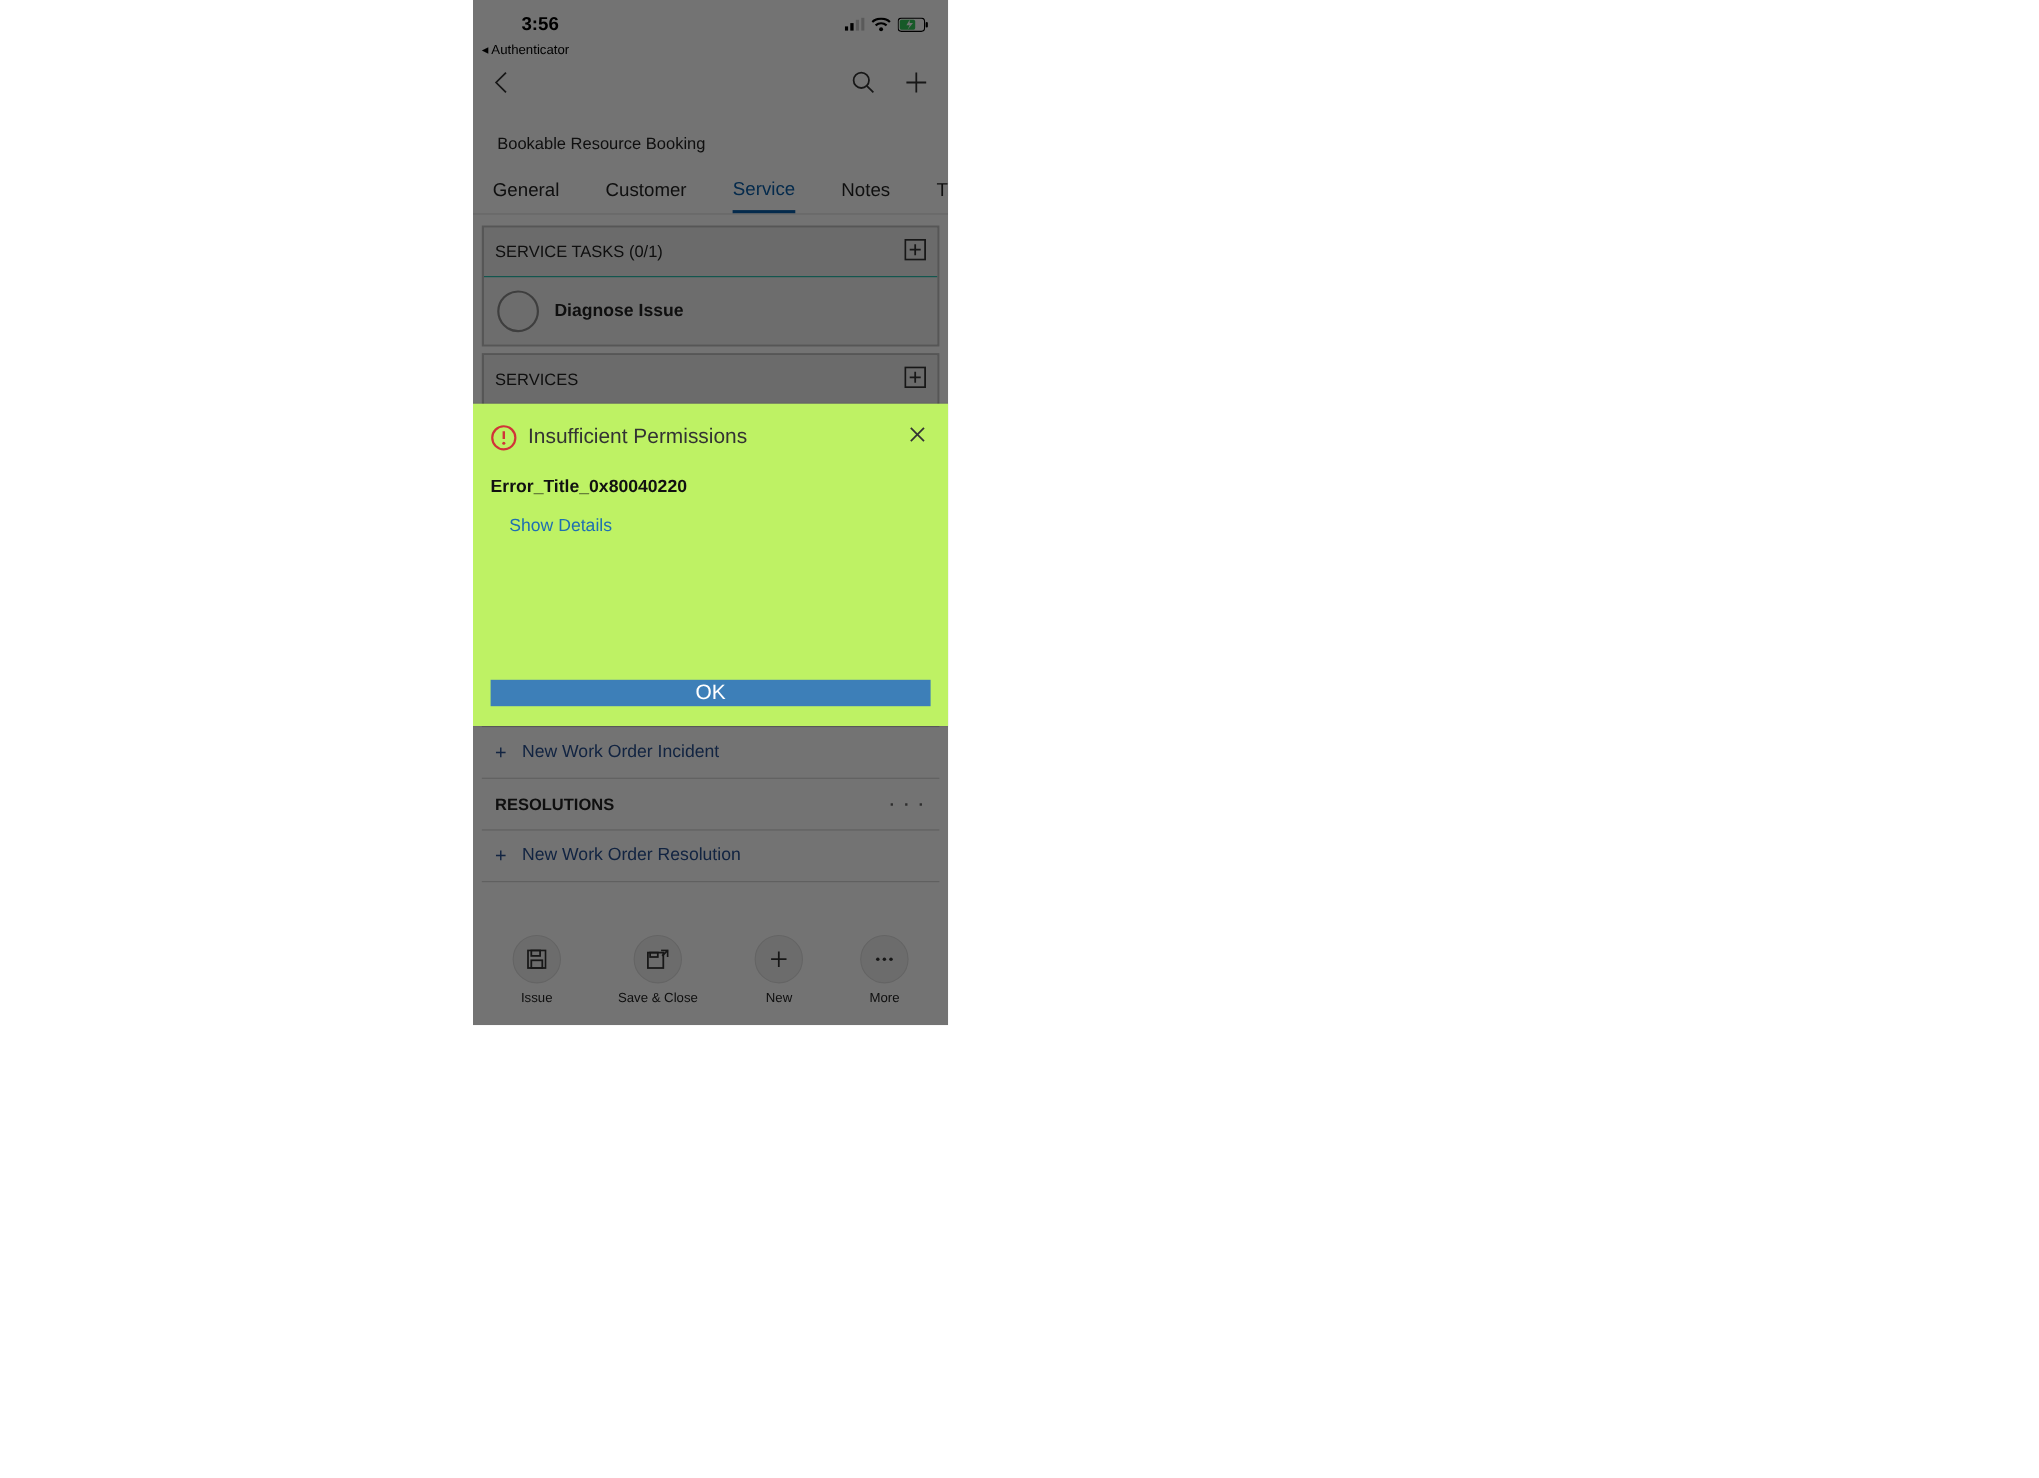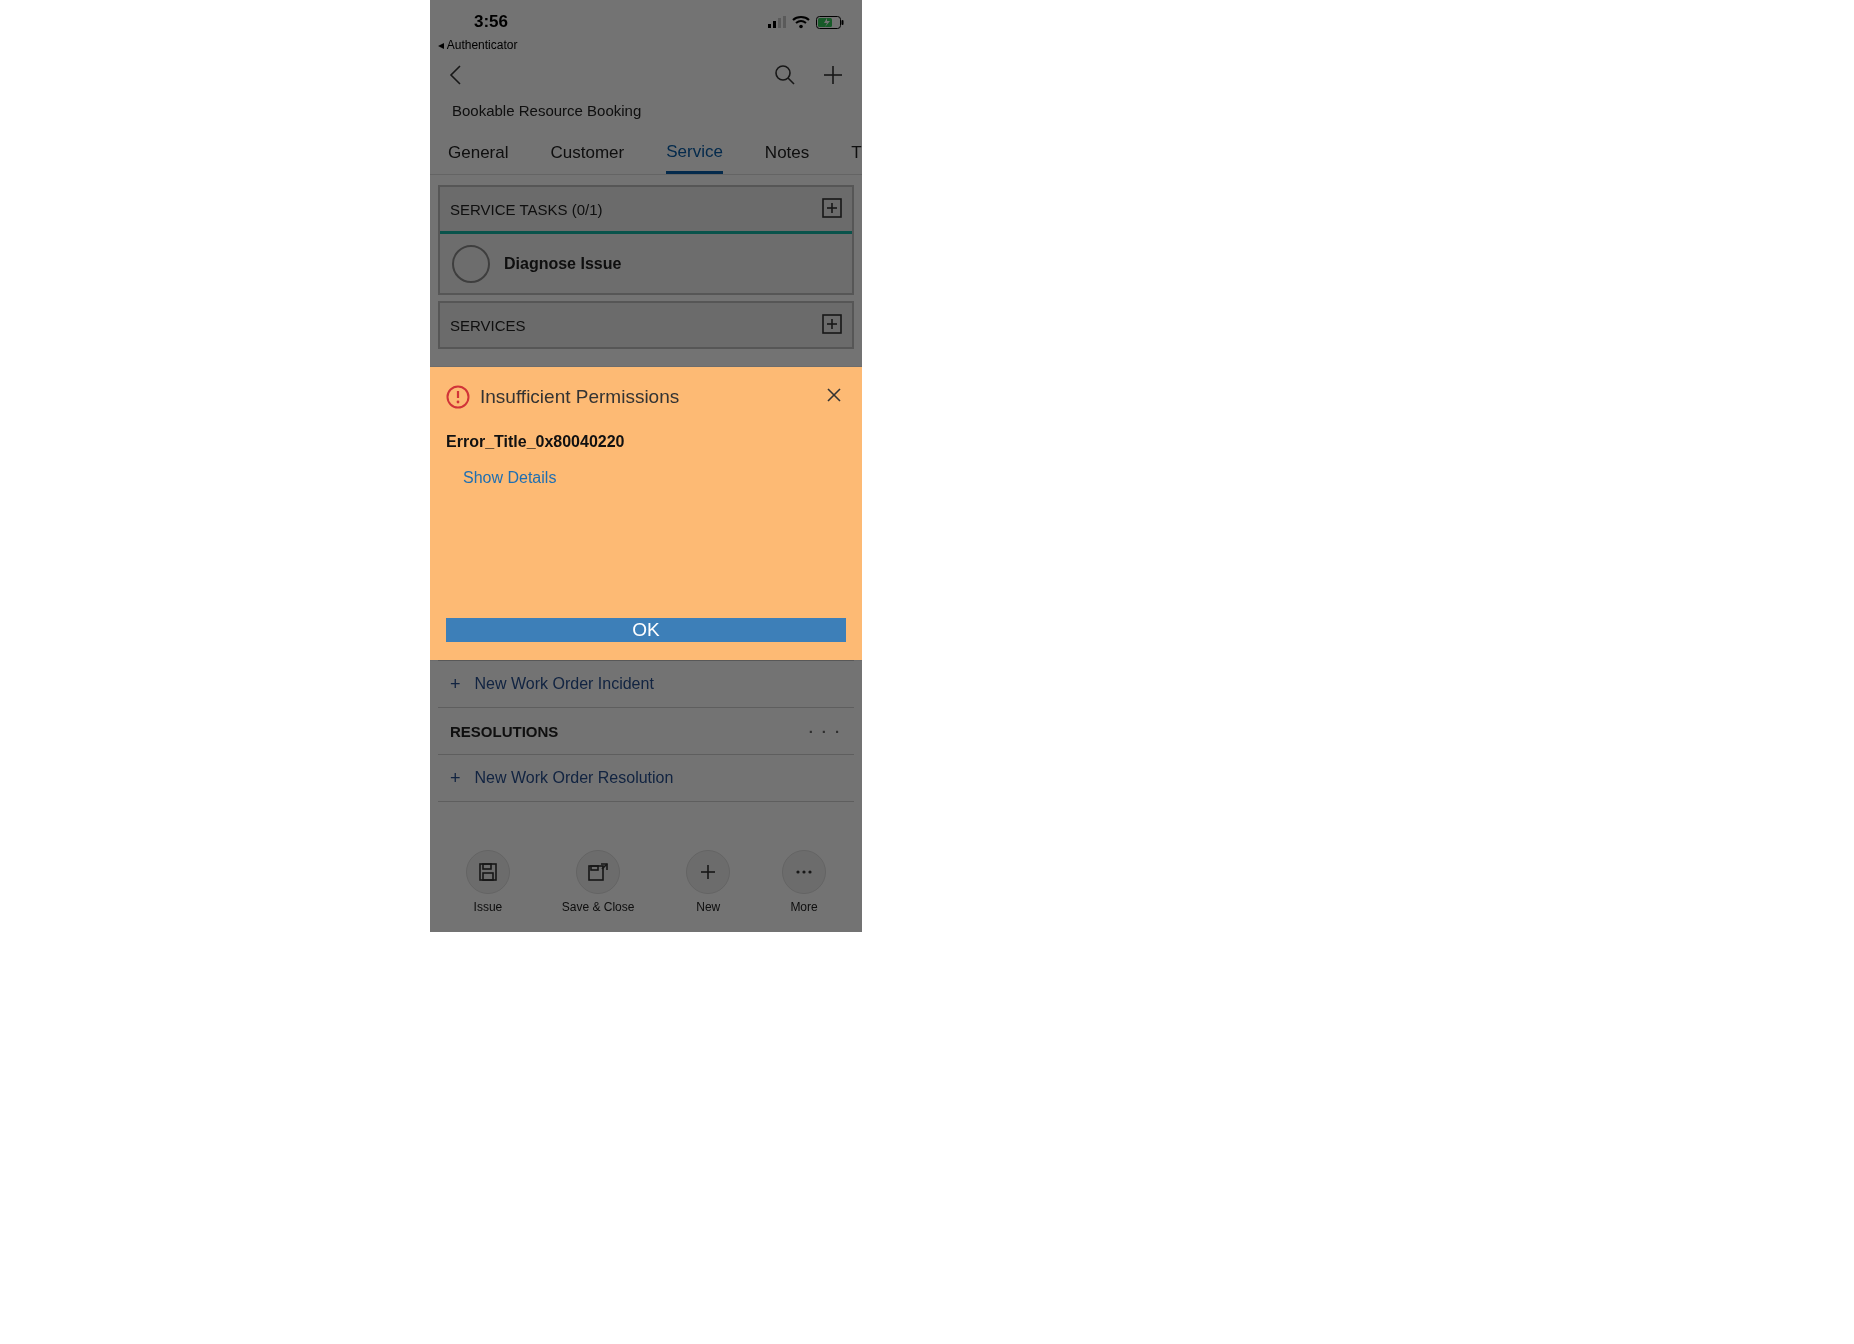--- a/index.html
+++ b/index.html
@@ -70,21 +70,21 @@
     align-items: center;
     justify-content: space-between;
     padding: 0 18px;
   }
   .nav-back svg, .nav-actions svg { display: block; }
   .nav-actions { display: flex; gap: 26px; align-items: center; }
 
   
   .title-block { padding: 4px 22px 12px; }
   .page-title  { font-size: 28px; font-weight: 600; color: #111; }
-  .page-subtitle { font-size: 15px; color: #222; margin-top: 0; }
+  .page-subtitle { font-size: 15px; color: #222; margin-top: 20px; }
 
   
   .tabs {
     display: flex;
     gap: 42px;
     padding: 0 18px;
     border-bottom: 1px solid #ddd;
     height: 44px;
     align-items: center;
     overflow: hidden;
@@ -121,21 +121,21 @@
     font-weight: 400;
     color: #222;
   }
   .task-row {
     display: flex;
     align-items: center;
     gap: 14px;
     height: 62px;
     padding: 0 12px;
     background: #f2f2f2;
-    border-top: 3px solid #14b8a6;
+    border-top: 1px solid #14b8a6;
     font-size: 16px;
     font-weight: 600;
     color: #222;
   }
   .task-circle {
     width: 38px; height: 38px;
     border: 2px solid #8a8a8a;
     border-radius: 50%;
   }
   .add-row {
@@ -201,21 +201,21 @@
     border-radius: 3px;
     background: #fff;
   }
 
   
   .modal {
     position: absolute;
     left: 0; right: 0;
     top: 367px;
     height: 293px;
-    background: #fdba74;
+    background: #bef264;
     z-index: 10;
     box-shadow: 0 0 0 1px rgba(0,0,0,0.06);
     padding: 16px 16px 18px;
     display: flex;
     flex-direction: column;
   }
   .modal-top {
     display: flex;
     align-items: center;
     gap: 10px;

